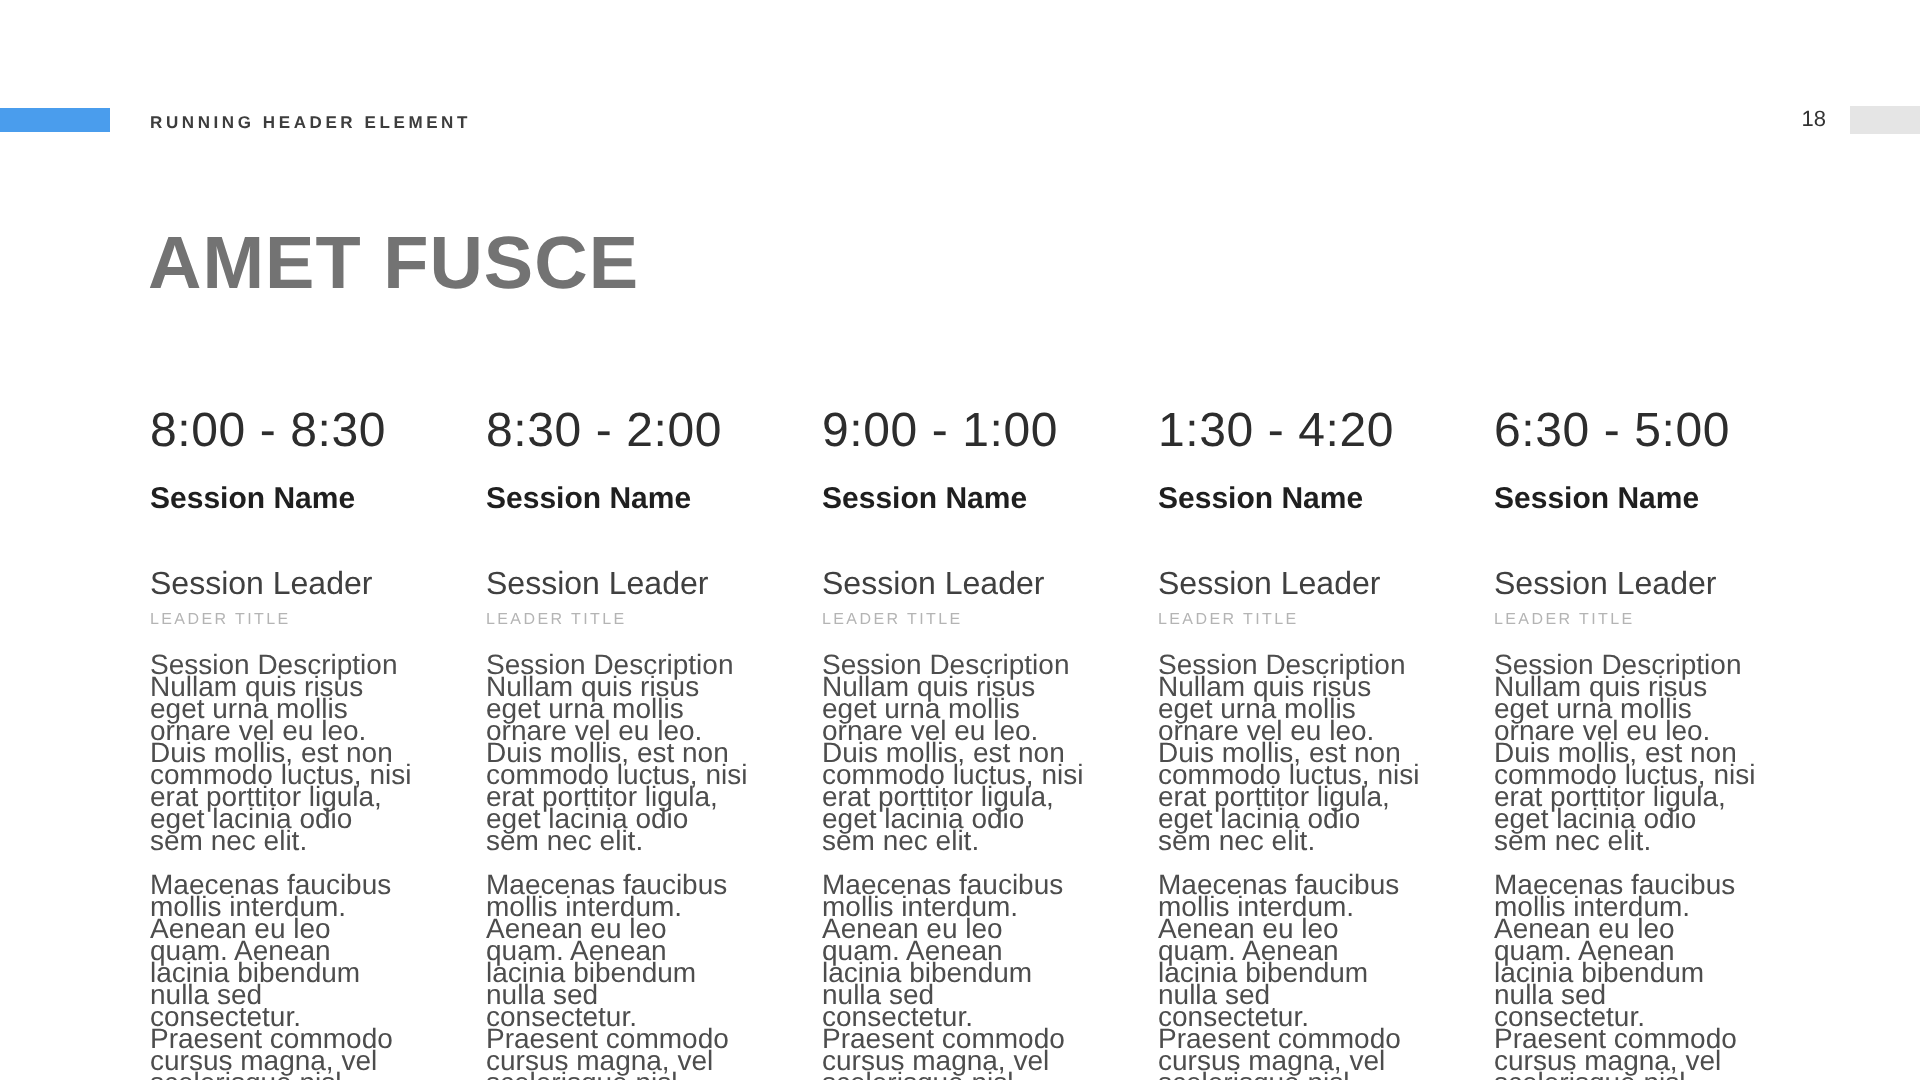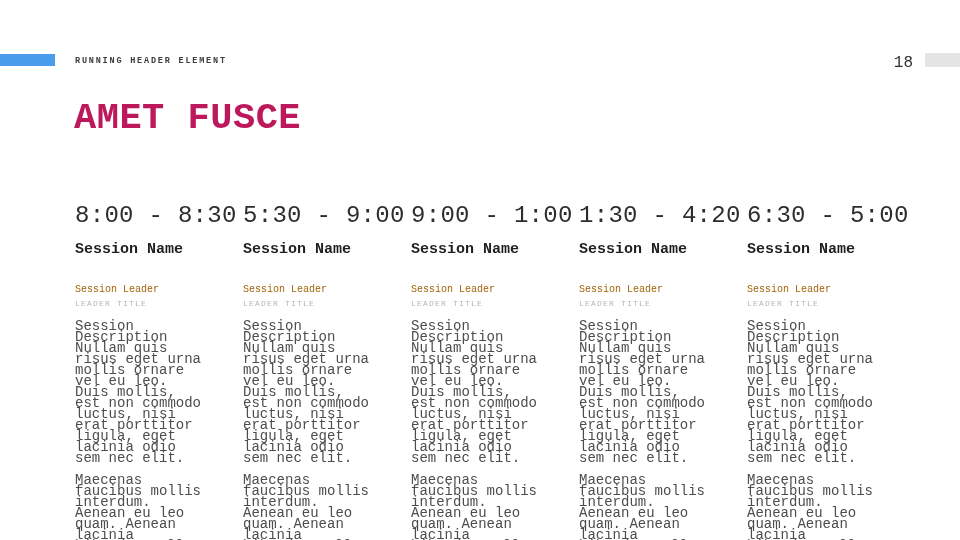--- a/index.html
+++ b/index.html
@@ -3,48 +3,48 @@
 <meta charset="utf-8">
 <style>
   * { margin: 0; padding: 0; box-sizing: border-box; }
   html, body {
     width: 960px; height: 540px;
     background: #ffffff;
     font-family: "Liberation Sans", sans-serif;
     overflow: hidden;
     position: relative;
   }
-  .slide { position: absolute; inset: 0; width: 960px; height: 540px; background: #ffffff; font-family: Liberation Mono, monospace; }
+  .slide { position: absolute; inset: 0; width: 960px; height: 540px; background: #ffffff; }
 
   
   .accent-left {
     position: absolute; left: 0; top: 54px;
     width: 55px; height: 12px;
   }
   .running-header {
     position: absolute; left: 75px; top: 56px;
     font-size: 8.5px; font-weight: 600;
     letter-spacing: 1.8px; color: #3d3d3d;
     text-transform: uppercase;
     white-space: nowrap;
   }
   .page-number {
     position: absolute; right: 47px; top: 54px;
-    font-size: 16px; color: #333333;
+    font-size: 11px; color: #333333;
   }
   .accent-right {
     position: absolute; right: 0; top: 53px;
     width: 35px; height: 14px;
   }
 
   
   .slide-title {
-    position: absolute; left: 74px; top: 97px;
+    position: absolute; left: 74px; top: 111px;
     font-size: 37px; font-weight: 800;
-    letter-spacing: 0.5px; color: #be185d;
+    letter-spacing: 0.5px; color: #737373;
     white-space: nowrap;
   }
 
   
   .columns {
     position: absolute; left: 75px; top: 188px;
     display: grid;
     grid-template-columns: repeat(5, 131px);
     column-gap: 37px;
   }
@@ -52,22 +52,22 @@
   .time {
     font-size: 24px; font-weight: 400; line-height: 1;
     letter-spacing: 0.3px; color: #2d2d2d;
     margin: 16px 0 14px 0; white-space: nowrap;
   }
   .session-name {
     font-size: 15px; font-weight: 700; line-height: 1;
     color: #1f1f1f; margin: 0 0 28px 0;
   }
   .leader {
-    font-size: 10px; font-weight: 400; line-height: 1;
-    color: #a16207; margin: 0 0 5px 0;
+    font-size: 16px; font-weight: 400; line-height: 1;
+    color: #404040; margin: 0 0 5px 0;
   }
   .leader-title {
     font-size: 8px; font-weight: 500; line-height: 1;
     letter-spacing: 1.2px; color: #b4b4b4;
     text-transform: uppercase; margin: 0 0 13px 0;
   }
   .desc {
     font-size: 14px; line-height: 11px; color: #4d4d4d;
     margin: 0 0 11px 0;
   }
@@ -92,21 +92,21 @@
     <div class="col">
       <div class="time">8:00 - 8:30</div>
       <div class="session-name">Session Name</div>
       <div class="leader">Session Leader</div>
       <div class="leader-title">LEADER TITLE</div>
       <p class="desc">Session Description Nullam quis risus eget urna mollis ornare vel eu leo. Duis mollis, est non commodo luctus, nisi erat porttitor ligula, eget lacinia odio sem nec elit.</p>
       <p class="desc">Maecenas faucibus mollis interdum. Aenean eu leo quam. Aenean lacinia bibendum nulla sed consectetur. Praesent commodo cursus magna, vel scelerisque nisl consectetur et. Duis mollis, est non commodo luctus, nisi erat.</p>
     </div>
 
     <div class="col">
-      <div class="time">5:30 - 9:00</div>
+      <div class="time">8:30 - 2:00</div>
       <div class="session-name">Session Name</div>
       <div class="leader">Session Leader</div>
       <div class="leader-title">LEADER TITLE</div>
       <p class="desc">Session Description Nullam quis risus eget urna mollis ornare vel eu leo. Duis mollis, est non commodo luctus, nisi erat porttitor ligula, eget lacinia odio sem nec elit.</p>
       <p class="desc">Maecenas faucibus mollis interdum. Aenean eu leo quam. Aenean lacinia bibendum nulla sed consectetur. Praesent commodo cursus magna, vel scelerisque nisl consectetur et. Duis mollis, est non commodo luctus, nisi erat.</p>
     </div>
 
     <div class="col">
       <div class="time">9:00 - 1:00</div>
       <div class="session-name">Session Name</div>

